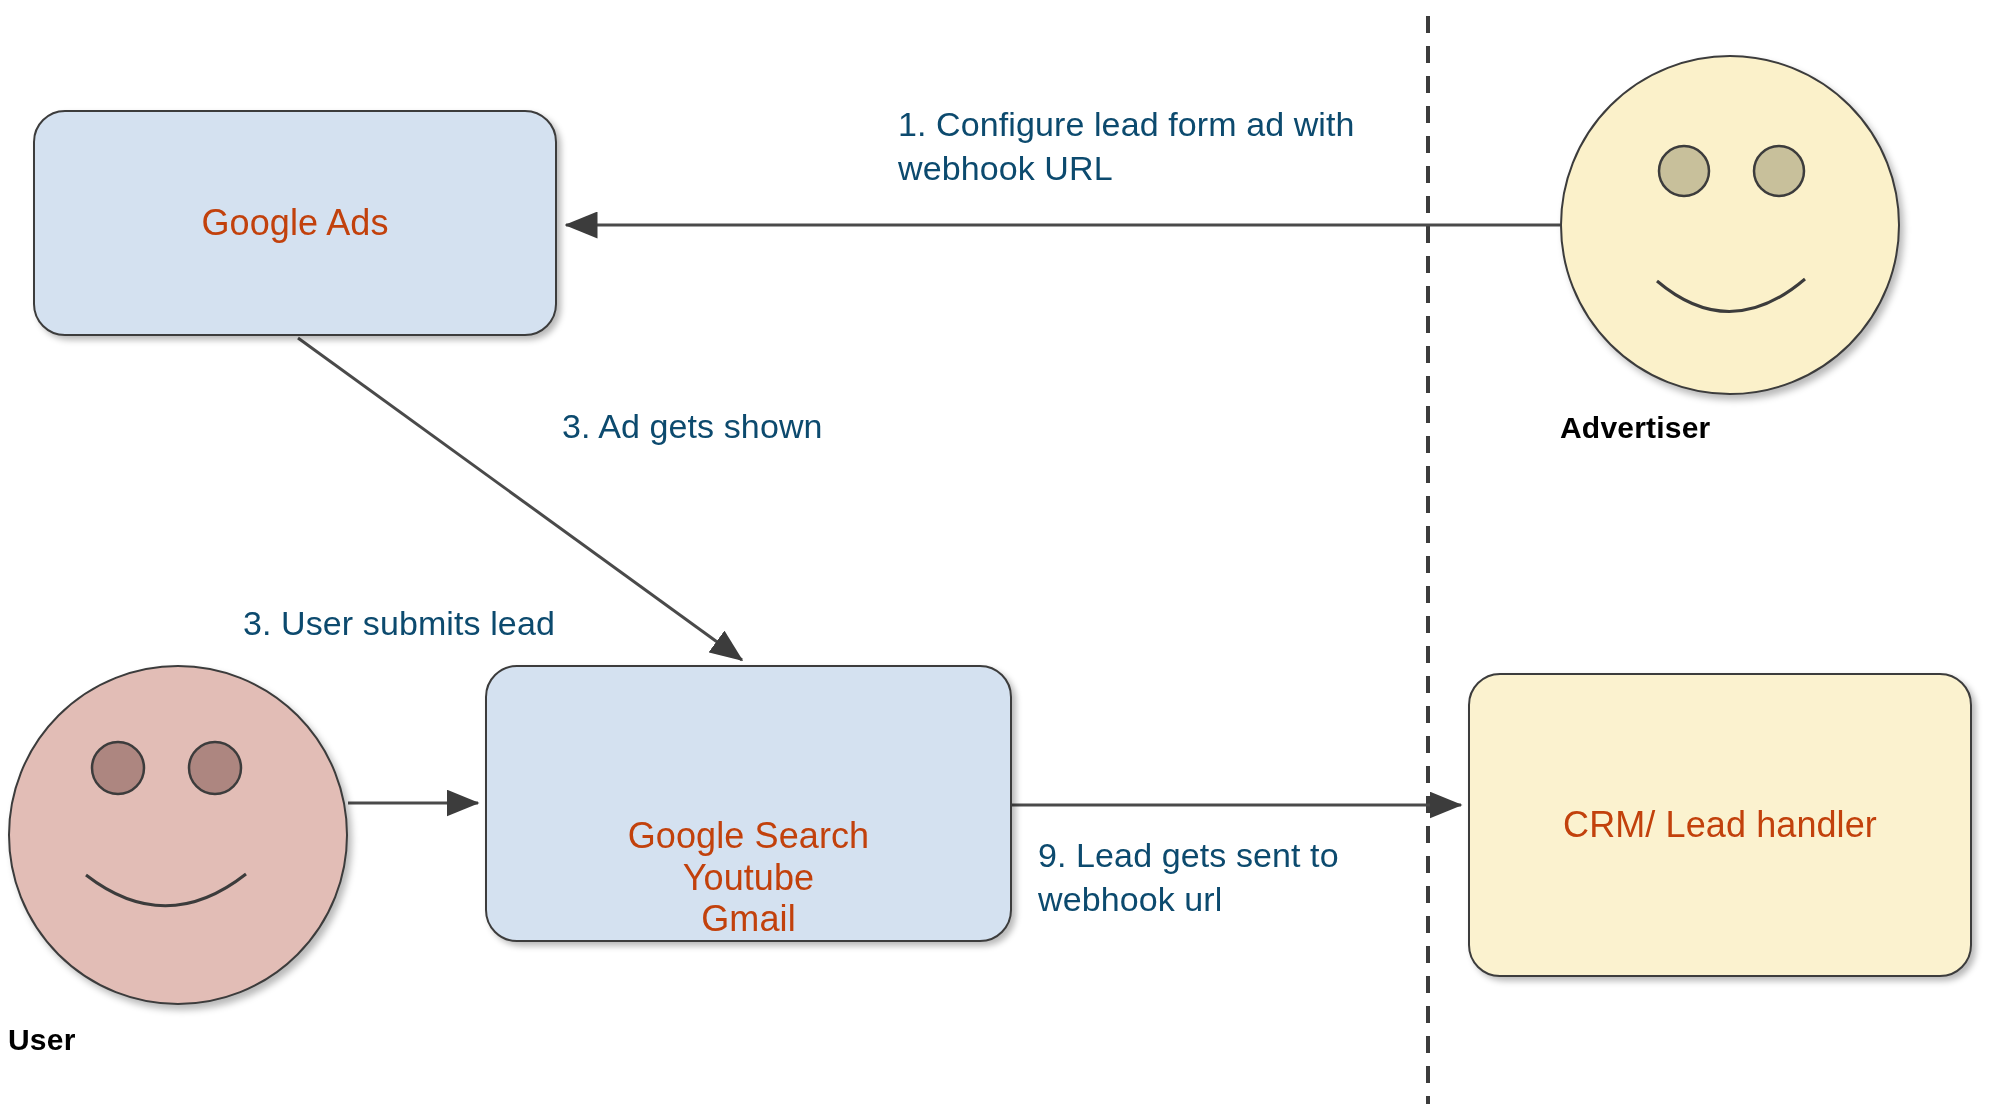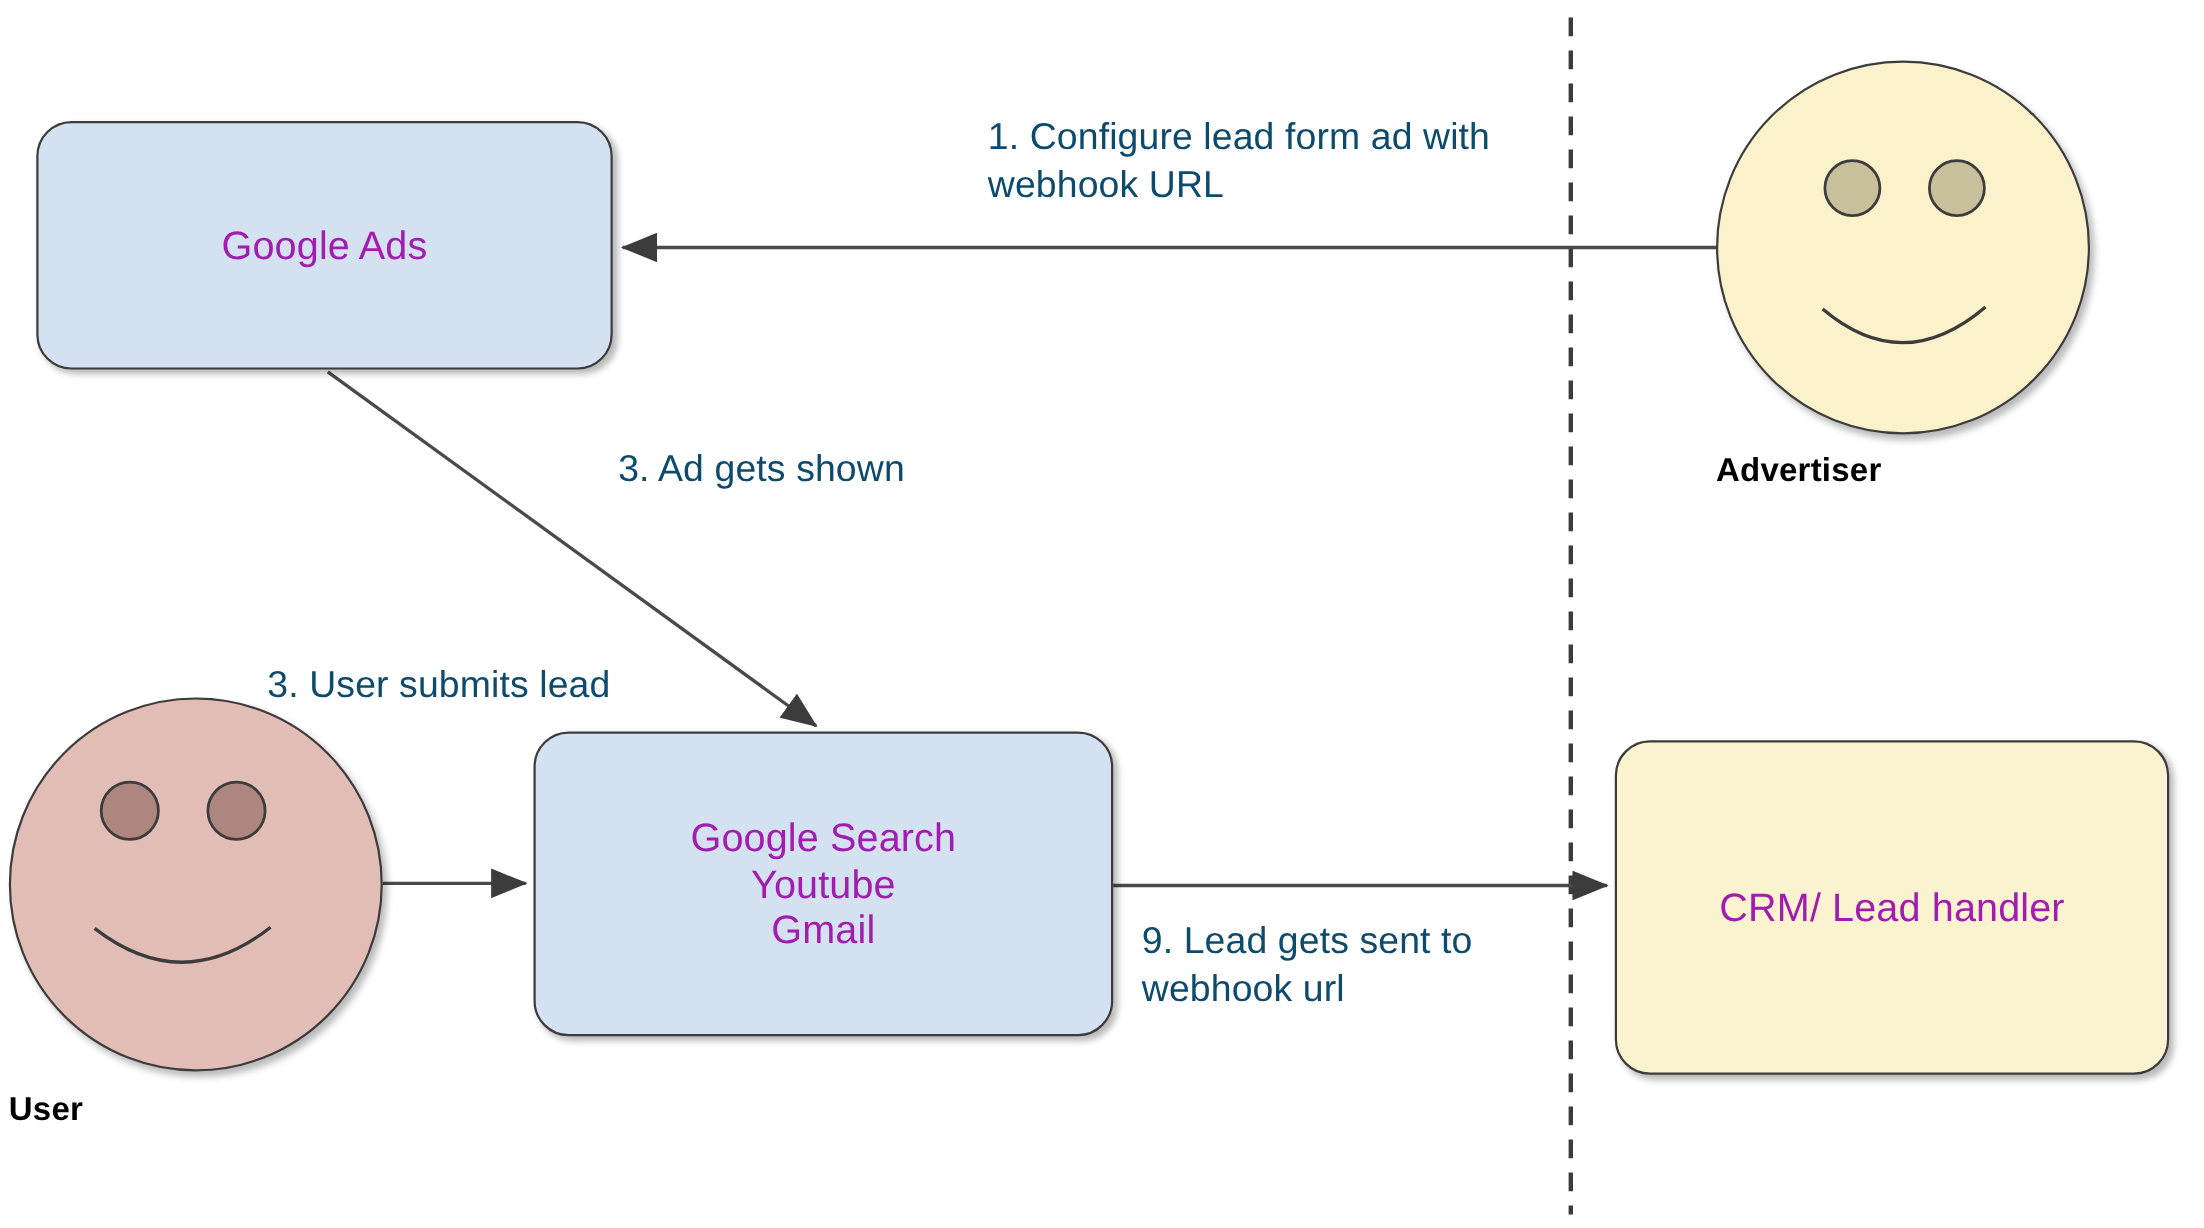--- a/index.html
+++ b/index.html
@@ -28,21 +28,21 @@
   
   .node-box {
     position: absolute;
     box-sizing: border-box;
     border: 2px solid #3c3c3c;
     border-radius: 32px;
     display: flex;
     align-items: center;
     justify-content: center;
     text-align: center;
-    color: #a21caf;
+    color: #c2410c;
     box-shadow: 4px 4px 6px rgba(0,0,0,0.28);
   }
   .box-blue { background: #d4e1f0; }
   .box-yellow { background: #fbf2cf; }
   .node-label {
     font-size: 36px;
     line-height: 1.16;
     letter-spacing: 0.1px;
     white-space: pre-line;
   }
@@ -103,41 +103,41 @@
 
     <line x1="348" y1="803" x2="478" y2="803" stroke="#4a4a4a" stroke-width="3" marker-end="url(#arrowhead)"></line>
 
     <line x1="1012" y1="805" x2="1461" y2="805" stroke="#4a4a4a" stroke-width="3" marker-end="url(#arrowhead)"></line>
   </svg>
 
   <div class="node-box box-blue" style="left:33px; top:110px; width:524px; height:226px;">
     <span class="node-label">Google Ads</span>
   </div>
 
-  <div class="node-box box-blue" style="left:485px; top:665px; width:527px; height:277px;">
+  <div class="node-box box-blue" style="left:485px; top:665px; width:527px; height:277px;align-items:flex-end;">
     <span class="node-label">Google Search
 Youtube
 Gmail</span>
   </div>
 
   <div class="node-box box-yellow" style="left:1468px; top:673px; width:504px; height:304px;">
     <span class="node-label">CRM/ Lead handler</span>
   </div>
 
   <div class="actor" style="left:1560px; top:55px; width:340px; height:340px;">
     <div class="actor-circle" style="width:340px; height:340px; background:#fbf1ca;"></div>
     <svg class="actor-face" width="340" height="340" viewBox="0 0 340 340">
       <circle cx="124" cy="116" r="25" fill="#c8c09b" stroke="#3c3c3c" stroke-width="2.5"></circle>
       <circle cx="219" cy="116" r="25" fill="#c8c09b" stroke="#3c3c3c" stroke-width="2.5"></circle>
       <path d="M97,226 Q170,288 245,224" fill="none" stroke="#3c3c3c" stroke-width="3"></path>
     </svg>
     <div class="actor-name" style="top:356px;">Advertiser</div>
   </div>
 
-  <div class="actor" style="left:8px; top:634px; width:340px; height:340px;">
+  <div class="actor" style="left:8px; top:665px; width:340px; height:340px;">
     <div class="actor-circle" style="width:340px; height:340px; background:#e2bdb6;"></div>
     <svg class="actor-face" width="340" height="340" viewBox="0 0 340 340">
       <circle cx="110" cy="103" r="26" fill="#ad8680" stroke="#3c3c3c" stroke-width="2.5"></circle>
       <circle cx="207" cy="103" r="26" fill="#ad8680" stroke="#3c3c3c" stroke-width="2.5"></circle>
       <path d="M78,210 Q158,272 238,209" fill="none" stroke="#3c3c3c" stroke-width="3"></path>
     </svg>
     <div class="actor-name" style="top:358px;">User</div>
   </div>
 
   <div class="edge-label" style="left:898px; top:103px; width:500px;">1.  Configure lead form ad with

